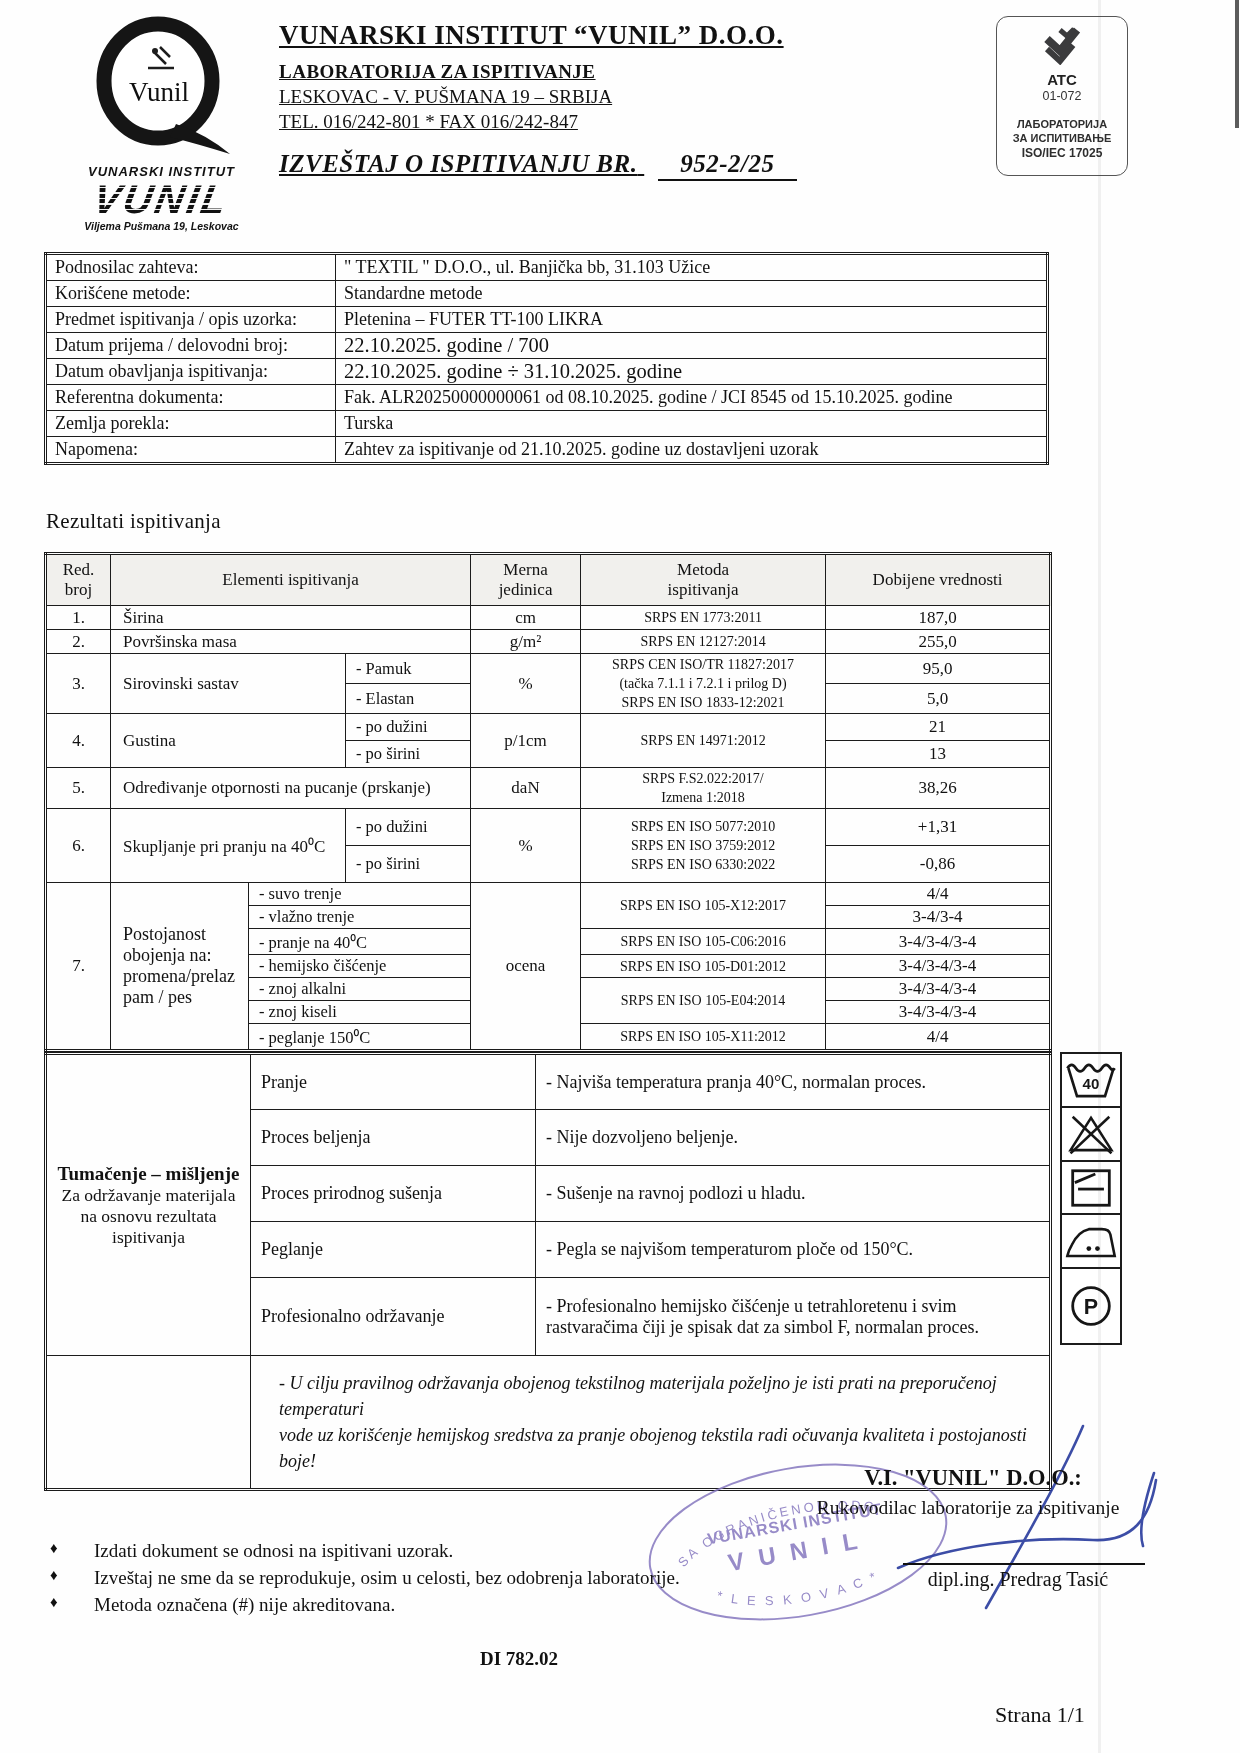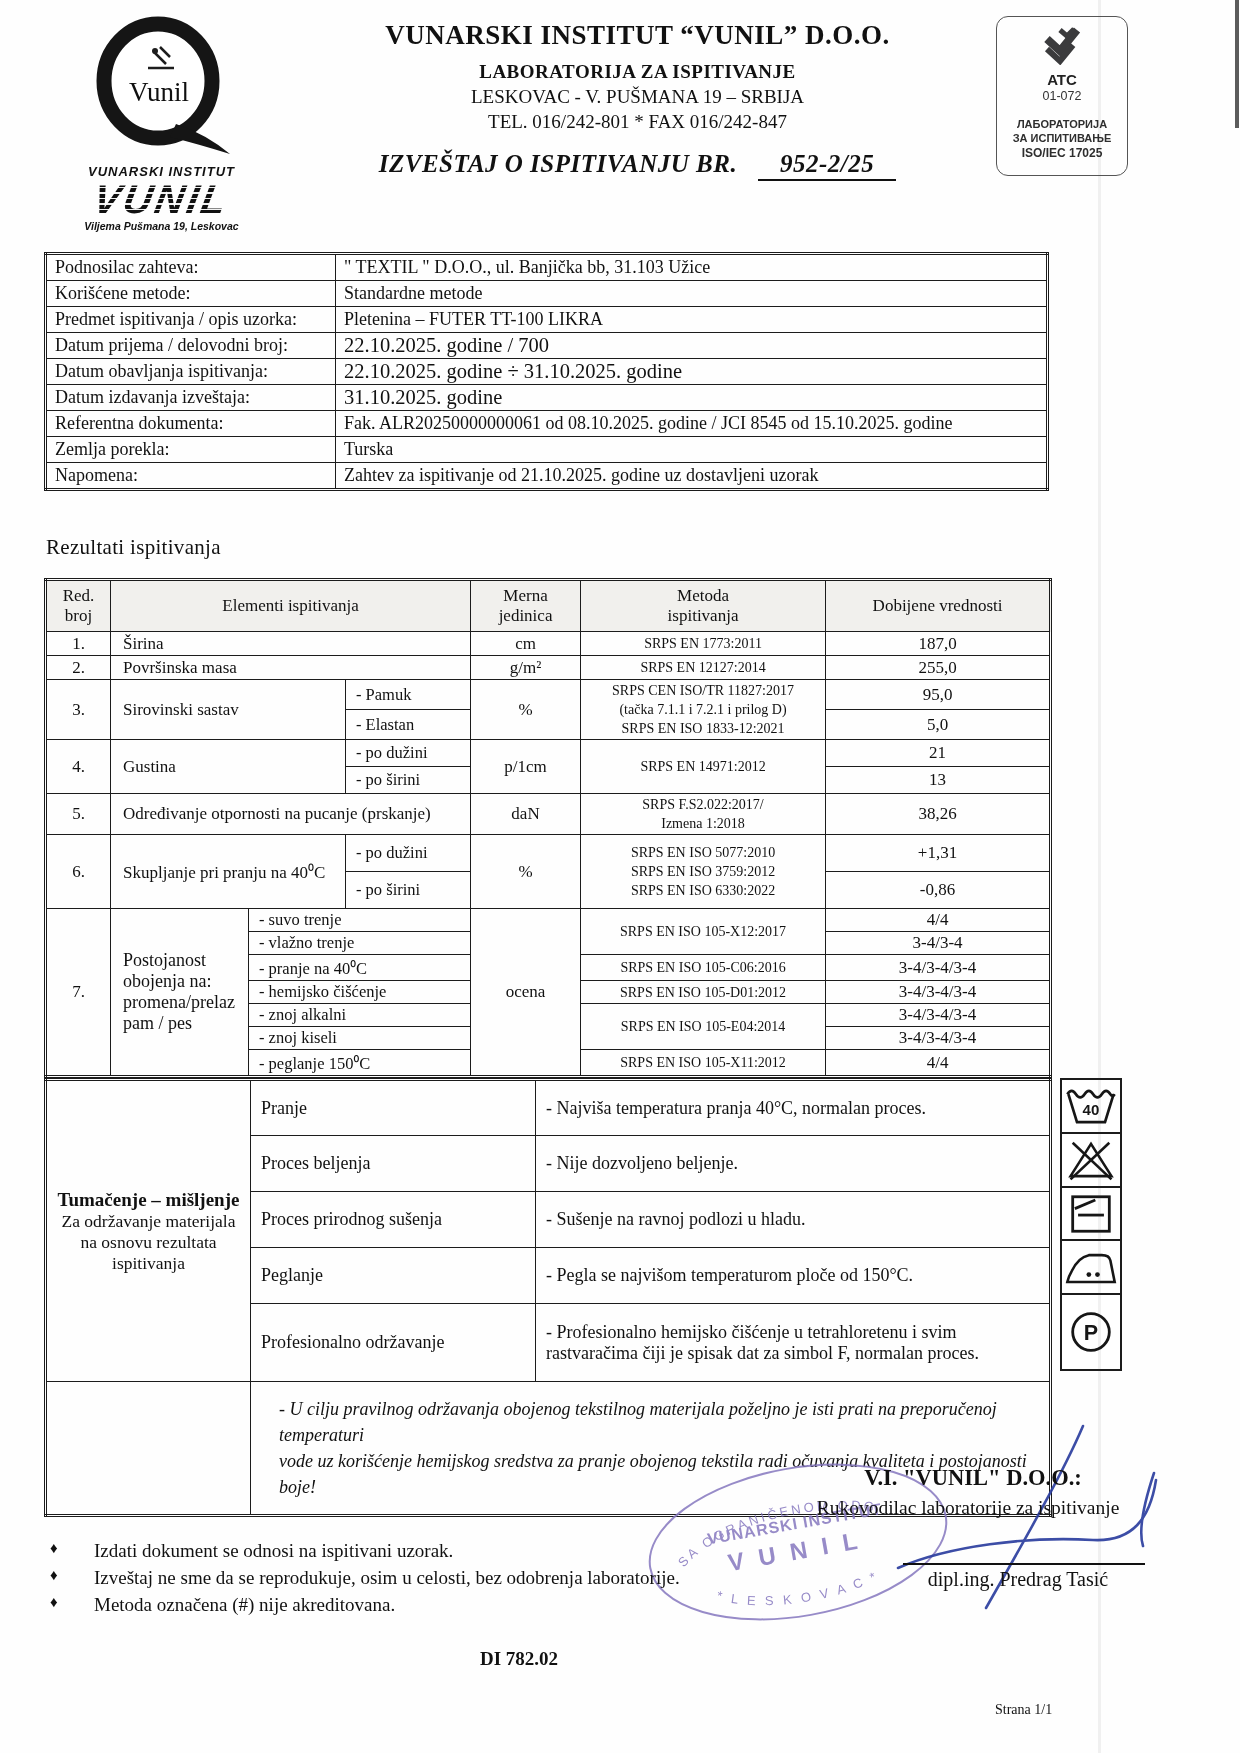--- a/index.html
+++ b/index.html
@@ -17,21 +17,21 @@
   .logo-q{display:block;margin:0 auto;}
   .logo-inst{font-family:"Liberation Sans",sans-serif;font-weight:bold;font-style:italic;
              font-size:13px;letter-spacing:1px;margin-top:2px;}
   .logo-vunil-wrap{position:relative;display:inline-block;}
   .logo-vunil{font-family:"Liberation Sans",sans-serif;font-weight:900;font-style:italic;
               font-size:40px;line-height:40px;letter-spacing:3px;transform:skewX(-10deg);display:inline-block;}
   .logo-vunil-wrap::after{content:"";position:absolute;inset:4px 0 6px 0;pointer-events:none;
       background:repeating-linear-gradient(180deg,transparent 0 4px,rgba(254,254,254,.95) 4px 5.5px);}
   .logo-addr{font-family:"Liberation Sans",sans-serif;font-weight:bold;font-style:italic;font-size:10.5px;margin-top:1px;}
 
-  .head-center{flex:1;text-align:center;padding-top:6px;}
+  .head-center{flex:1;padding-top:6px;text-decoration:underline;}
   .hc-company{font-size:27px;font-weight:bold;letter-spacing:.5px;}
   .hc-lab{font-size:19px;font-weight:bold;margin-top:10px;letter-spacing:.5px;}
   .hc-line{font-size:19px;margin-top:3px;}
   .hc-title{font-size:25px;font-weight:bold;font-style:italic;margin-top:17px;letter-spacing:.5px;}
   .hc-num{display:inline-block;border-bottom:2.5px solid #111;padding:0 22px 1px 22px;margin-left:14px;}
 
   .atc-box{width:132px;height:160px;border:1.6px solid #555;border-radius:12px;margin-right:72px;margin-top:2px;
            text-align:center;font-family:"Liberation Sans",sans-serif;padding-top:10px;box-sizing:border-box;}
   .atc-name{font-weight:bold;font-size:15px;color:#222;margin-top:2px;}
   .atc-code{font-size:12.5px;color:#333;margin-top:1px;}
@@ -77,21 +77,21 @@
   .sig-company{left:778px;top:1465px;width:390px;text-align:center;font-weight:bold;font-size:22.5px;}
   .sig-role{left:758px;top:1497px;width:420px;text-align:center;font-size:19.5px;}
   .sig-line{left:903px;top:1563px;width:242px;border-top:2px solid #111;height:0;}
   .sig-name{left:873px;top:1568px;width:290px;text-align:center;font-size:20px;}
   .stamp{left:628px;top:1437px;}
   .scribble{left:838px;top:1418px;}
   .bullets{left:44px;top:1540px;font-size:19px;}
   .bullet-row{margin-bottom:5px;display:flex;}
   .bullet-glyph{width:44px;padding-left:6px;font-size:15px;}
   .doc-code{left:480px;top:1648px;font-weight:bold;font-size:19px;}
-  .page-num{left:995px;top:1702px;font-size:14px;}
+  .page-num{left:995px;top:1702px;font-size:22px;}
 </style>
 </head>
 <body>
 
 <div class="page">
   <div class="scan-line"></div>
   <div class="edge-sliver"></div>
 
   <div class="header">
     <div class="logo-block">
@@ -154,24 +154,20 @@
           <td class="info-label">Predmet ispitivanja / opis uzorka:</td>
           <td class="info-value">Pletenina – FUTER TT-100 LIKRA</td>
         </tr>
       <tr>
           <td class="info-label">Datum prijema / delovodni broj:</td>
           <td class="info-value big-val">22.10.2025. godine    /    700</td>
         </tr>
       <tr>
           <td class="info-label">Datum obavljanja ispitivanja:</td>
           <td class="info-value big-val">22.10.2025. godine ÷ 31.10.2025. godine</td>
-        </tr>
-      <tr>
-          <td class="info-label">Datum izdavanja izveštaja:</td>
-          <td class="info-value big-val">31.10.2025. godine</td>
         </tr>
       <tr>
           <td class="info-label">Referentna dokumenta:</td>
           <td class="info-value">Fak. ALR20250000000061 od 08.10.2025. godine  /  JCI 8545 od 15.10.2025. godine</td>
         </tr>
       <tr>
           <td class="info-label">Zemlja porekla:</td>
           <td class="info-value">Turska</td>
         </tr>
       <tr>

